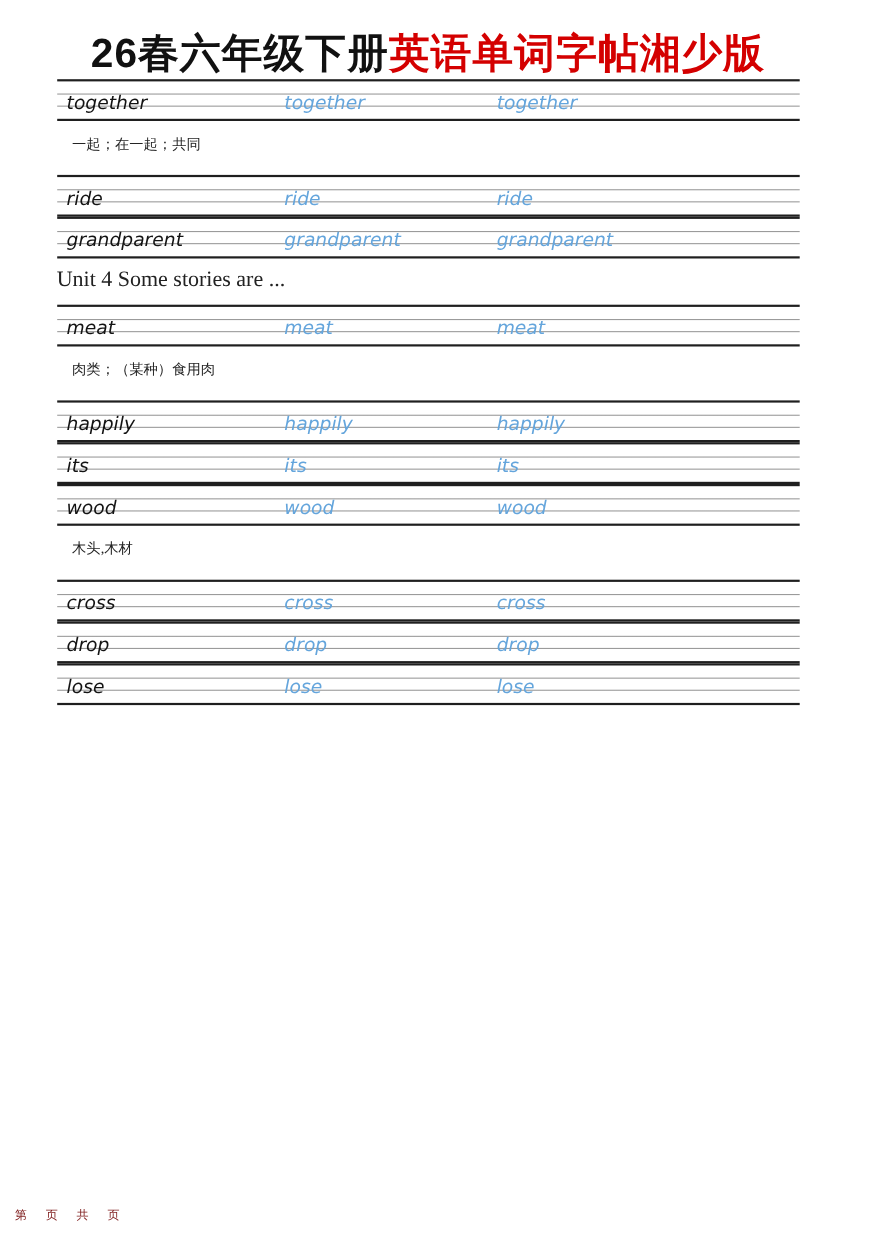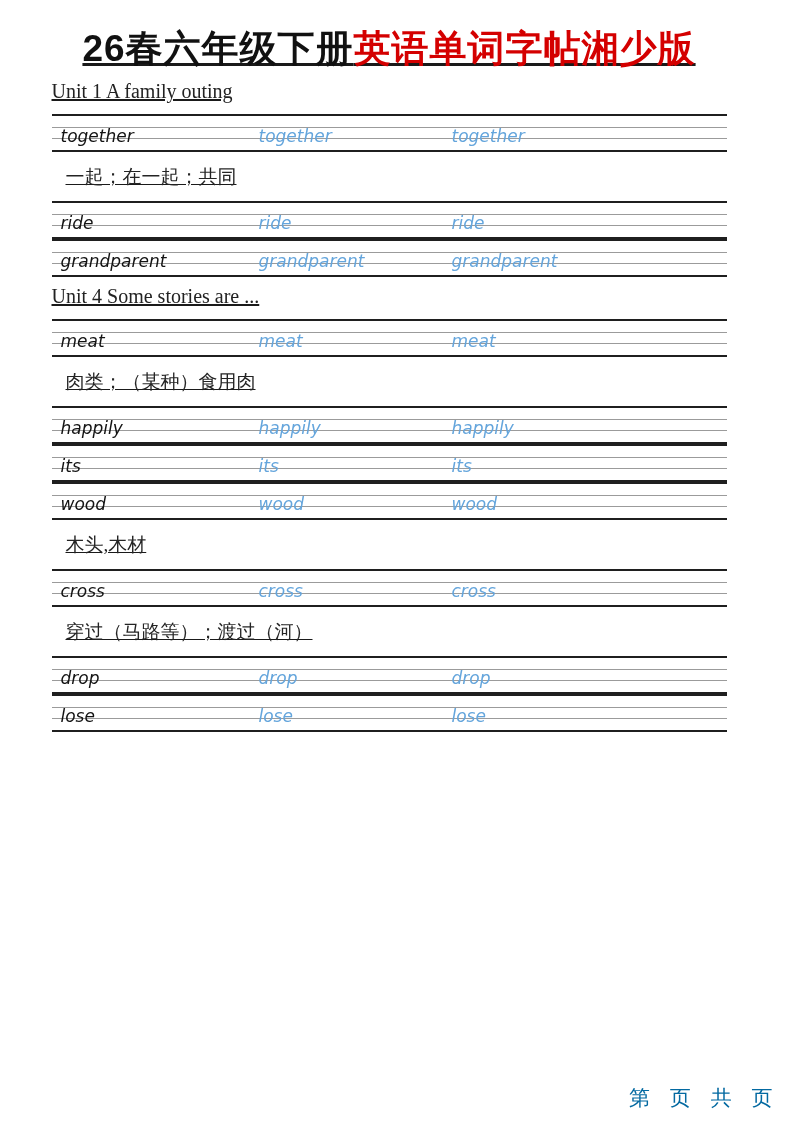--- a/index.html
+++ b/index.html
@@ -7,21 +7,20 @@
   .page {
     position: relative;
     width: 766px;
     height: 1122px;
     margin: 0 auto;
     background: #ffffff;
     padding: 26px 53px 0 38px;
     overflow: hidden;
     font-family: "Liberation Serif", serif;
     color: #1a1a1a;
-    text-decoration: underline;
   }
   .title {
     text-align: center;
     font-family: "Liberation Sans", sans-serif;
     font-weight: 700;
     font-size: 37px;
     line-height: 1.25;
     letter-spacing: 1px;
     white-space: nowrap;
   }
@@ -54,49 +53,48 @@
     font-size: 17px;
     letter-spacing: 0px;
     white-space: nowrap;
   }
   .word-black { left: 9px; color: #131313; }
   .word-trace { color: var(--trace-blue, #64a5dc); font-weight: 400; }
   .trace-1 { left: 207px; }
   .trace-2 { left: 400px; }
   .meaning {
     font-family: "Liberation Serif", serif;
-    font-size: 19px;
+    font-size: 13px;
     color: #242424;
     padding: 12px 0 0 14px;
     height: 49px;
     line-height: 1.35;
     white-space: nowrap;
   }
   .footer {
     position: absolute;
     left: 0;
     right: 0;
     bottom: 10px;
-    text-align: right;
+    text-align: left;
     font-family: "Liberation Sans", sans-serif;
-    font-size: 21px;
-    color: #0369a1;
+    font-size: 11px;
+    color: #7f1d1d;
     letter-spacing: 7px;
   }
 </style>
 </head>
 <body>
 
 <div class="page">
   <h1 class="title">
     <span class="t-black">26春六年级下册</span><span class="t-red">英语单词字帖湘少版</span>
   </h1>
 
   <div id="sections-root">
-      <div class="unit-header">Unit 1 A family outing</div>
   <div class="word-block">
     <div class="stave">
       <span class="word word-black">together</span>
       <span class="word word-trace trace-1">together</span>
       <span class="word word-trace trace-2">together</span>
     </div>
     <div class="meaning">一起；在一起；共同</div>
   </div>
 
   <div class="word-block">
@@ -148,21 +146,20 @@
     </div>
     <div class="meaning">木头,木材</div>
   </div>
 
   <div class="word-block">
     <div class="stave">
       <span class="word word-black">cross</span>
       <span class="word word-trace trace-1">cross</span>
       <span class="word word-trace trace-2">cross</span>
     </div>
-    <div class="meaning">穿过（马路等）；渡过（河）</div>
   </div>
 
   <div class="word-block">
     <div class="stave">
       <span class="word word-black">drop</span>
       <span class="word word-trace trace-1">drop</span>
       <span class="word word-trace trace-2">drop</span>
     </div>
   </div>
 

